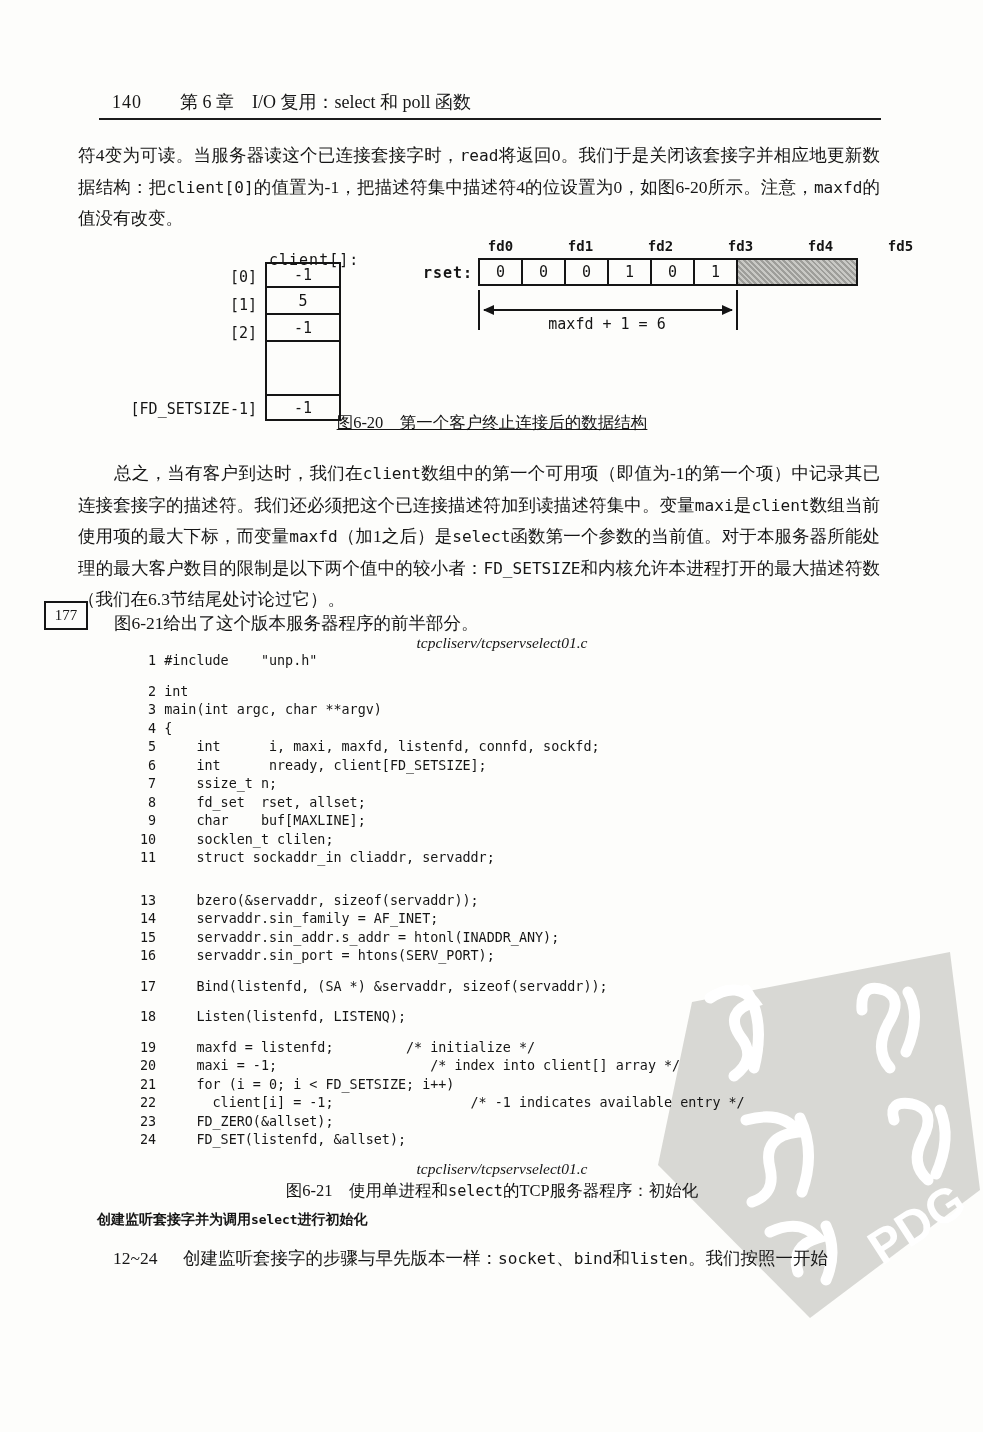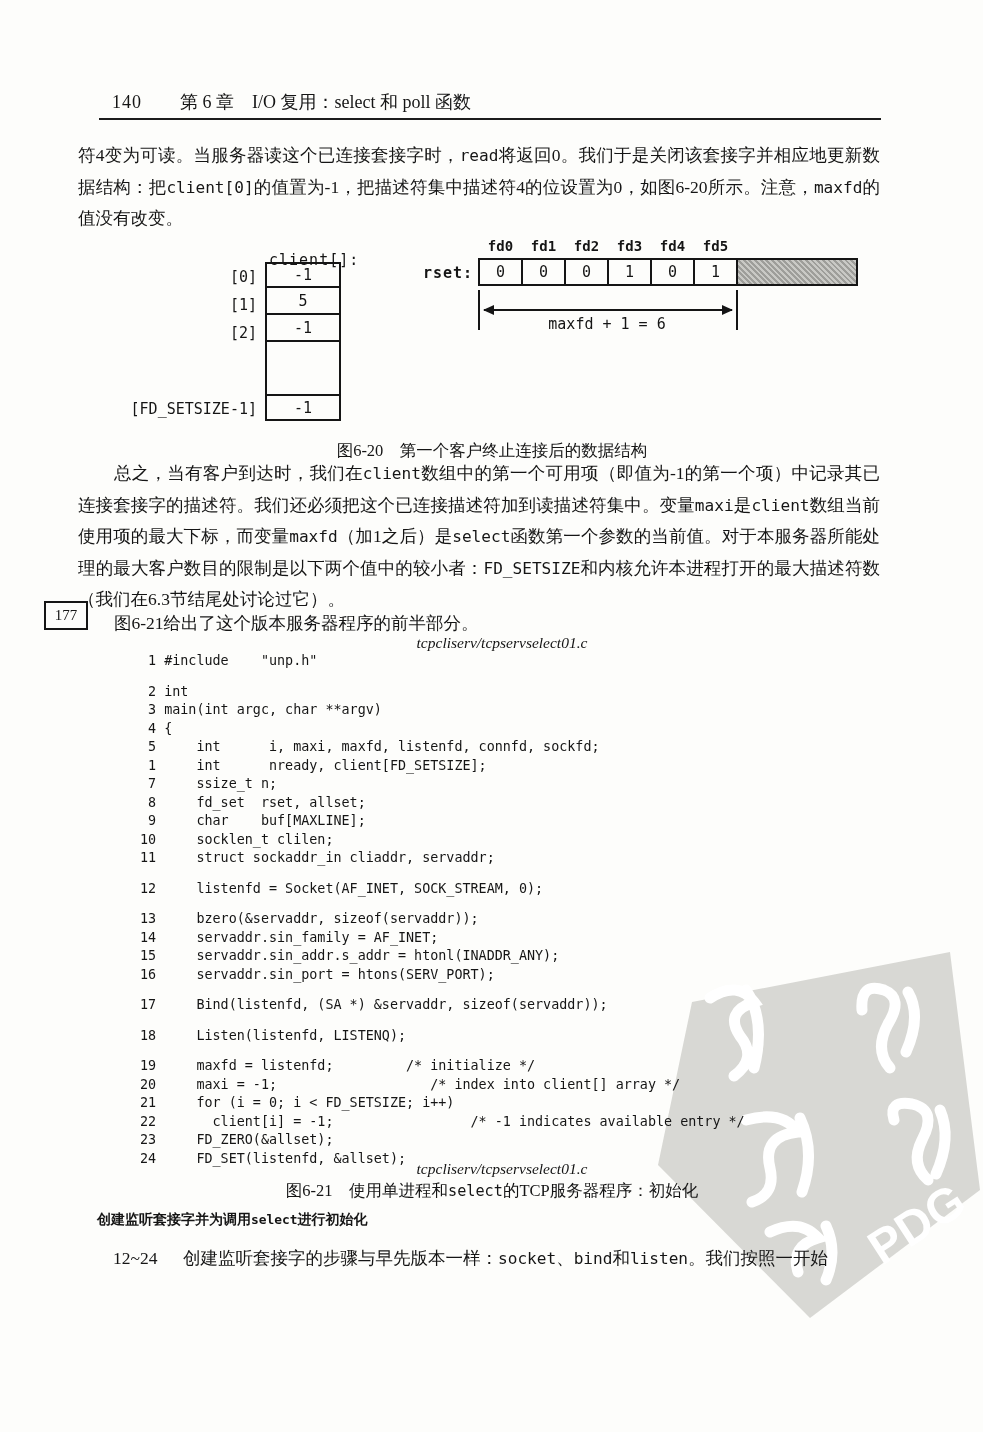--- a/index.html
+++ b/index.html
@@ -21,21 +21,21 @@
   .fig .arr-col{position:absolute;left:168px;top:24px;width:76px;}
   .fig .cell-row{box-sizing:border-box;border:2px solid #151515;height:27px;margin-top:-2px;
                  display:flex;align-items:center;justify-content:center;font-size:15px;}
   .fig .cell-row:first-child{margin-top:0;height:26px;}
   .fig .cell-row:nth-child(2){height:29px;}
   .fig .cell-row:nth-child(3){height:29px;}
   .fig .cell-row:nth-child(4){height:56px;}
   .fig .cell-row:nth-child(5){height:27px;}
   .fig .rowlab{position:absolute;left:0;width:160px;text-align:right;font-size:15px;}
   .fig .rsetlab{position:absolute;left:326px;top:26px;font-size:15px;letter-spacing:1px;font-weight:bold;}
-  .fig .fdrow{position:absolute;left:381px;top:0;display:flex;font-size:14px;font-weight:bold;}
+  .fig .fdrow{position:absolute;left:381px;top:0;display:flex;font-size:14px;font-weight:bold;gap:37px;}
   .fig .fdrow span{width:45px;text-align:center;}
   .fig .fdrow span + span{margin-left:-2px;}
   .fig .bitrow{position:absolute;left:381px;top:20px;display:flex;}
   .fig .bit{box-sizing:border-box;width:45px;height:28px;border:2px solid #151515;
             display:flex;align-items:center;justify-content:center;font-size:15px;background:#fdfdfb;}
   .fig .bit + .bit{margin-left:-2px;}
   .fig .shade{position:absolute;left:639px;top:20px;width:122px;height:28px;box-sizing:border-box;
               border:2px solid #151515;
               background:repeating-linear-gradient(45deg,#9e9e9a 0 2px,#c9c9c5 2px 4px);}
   .fig .tick{position:absolute;top:52px;height:40px;width:0;border-left:2px solid #151515;}
@@ -138,47 +138,46 @@
     </div>
 
     <div class="shade"></div>
 
     <div class="tick" style="left:381px;"></div>
     <div class="tick" style="left:639px;"></div>
     <div class="aline"></div>
     <div class="alab">maxfd + 1 = 6</div>
   </div>
 
-  <div class="layer caption" style="top:440px;"><span>图6-20　第一个客户终止连接后的数据结构</span></div>
+  <div class="layer caption" style="top:412px;text-decoration:underline;"><span>图6-20　第一个客户终止连接后的数据结构</span></div>
 
   <div class="layer para indent" style="top:458px;"><span>总之，当有客户到达时，我们在</span><span class="mono">client</span><span>数组中的第一个可用项（即值为-1的第一个项）中记录其已连接套接字的描述符。我们还必须把这个已连接描述符加到读描述符集中。变量</span><span class="mono">maxi</span><span>是</span><span class="mono">client</span><span>数组当前使用项的最大下标，而变量</span><span class="mono">maxfd</span><span>（加1之后）是</span><span class="mono">select</span><span>函数第一个参数的当前值。对于本服务器所能处理的最大客户数目的限制是以下两个值中的较小者：</span><span class="mono">FD_SETSIZE</span><span>和内核允许本进程打开的最大描述符数（我们在6.3节结尾处讨论过它）。</span></div>
   <div class="layer para indent" style="top:608px;"><span>图6-21给出了这个版本服务器程序的前半部分。</span></div>
 
   <div class="layer marginbox">177</div>
 
   <div class="layer srcrule" style="top:630px;">
     <div class="rline"></div>
     <span class="rlabel">tcpcliserv/tcpservselect01.c</span>
   </div>
 
   <div class="layer code">
       <div class="code-line"> 1 #include    "unp.h"</div>
       <div class="code-line blank"></div>
       <div class="code-line"> 2 int</div>
       <div class="code-line"> 3 main(int argc, char **argv)</div>
       <div class="code-line"> 4 {</div>
       <div class="code-line"> 5     int      i, maxi, maxfd, listenfd, connfd, sockfd;</div>
-      <div class="code-line"> 1     int      nready, client[FD_SETSIZE];</div>
+      <div class="code-line"> 6     int      nready, client[FD_SETSIZE];</div>
       <div class="code-line"> 7     ssize_t n;</div>
       <div class="code-line"> 8     fd_set  rset, allset;</div>
       <div class="code-line"> 9     char    buf[MAXLINE];</div>
       <div class="code-line">10     socklen_t clilen;</div>
       <div class="code-line">11     struct sockaddr_in cliaddr, servaddr;</div>
       <div class="code-line blank"></div>
-      <div class="code-line">12     listenfd = Socket(AF_INET, SOCK_STREAM, 0);</div>
       <div class="code-line blank"></div>
       <div class="code-line">13     bzero(&amp;servaddr, sizeof(servaddr));</div>
       <div class="code-line">14     servaddr.sin_family = AF_INET;</div>
       <div class="code-line">15     servaddr.sin_addr.s_addr = htonl(INADDR_ANY);</div>
       <div class="code-line">16     servaddr.sin_port = htons(SERV_PORT);</div>
       <div class="code-line blank"></div>
       <div class="code-line">17     Bind(listenfd, (SA *) &amp;servaddr, sizeof(servaddr));</div>
       <div class="code-line blank"></div>
       <div class="code-line">18     Listen(listenfd, LISTENQ);</div>
       <div class="code-line blank"></div>

